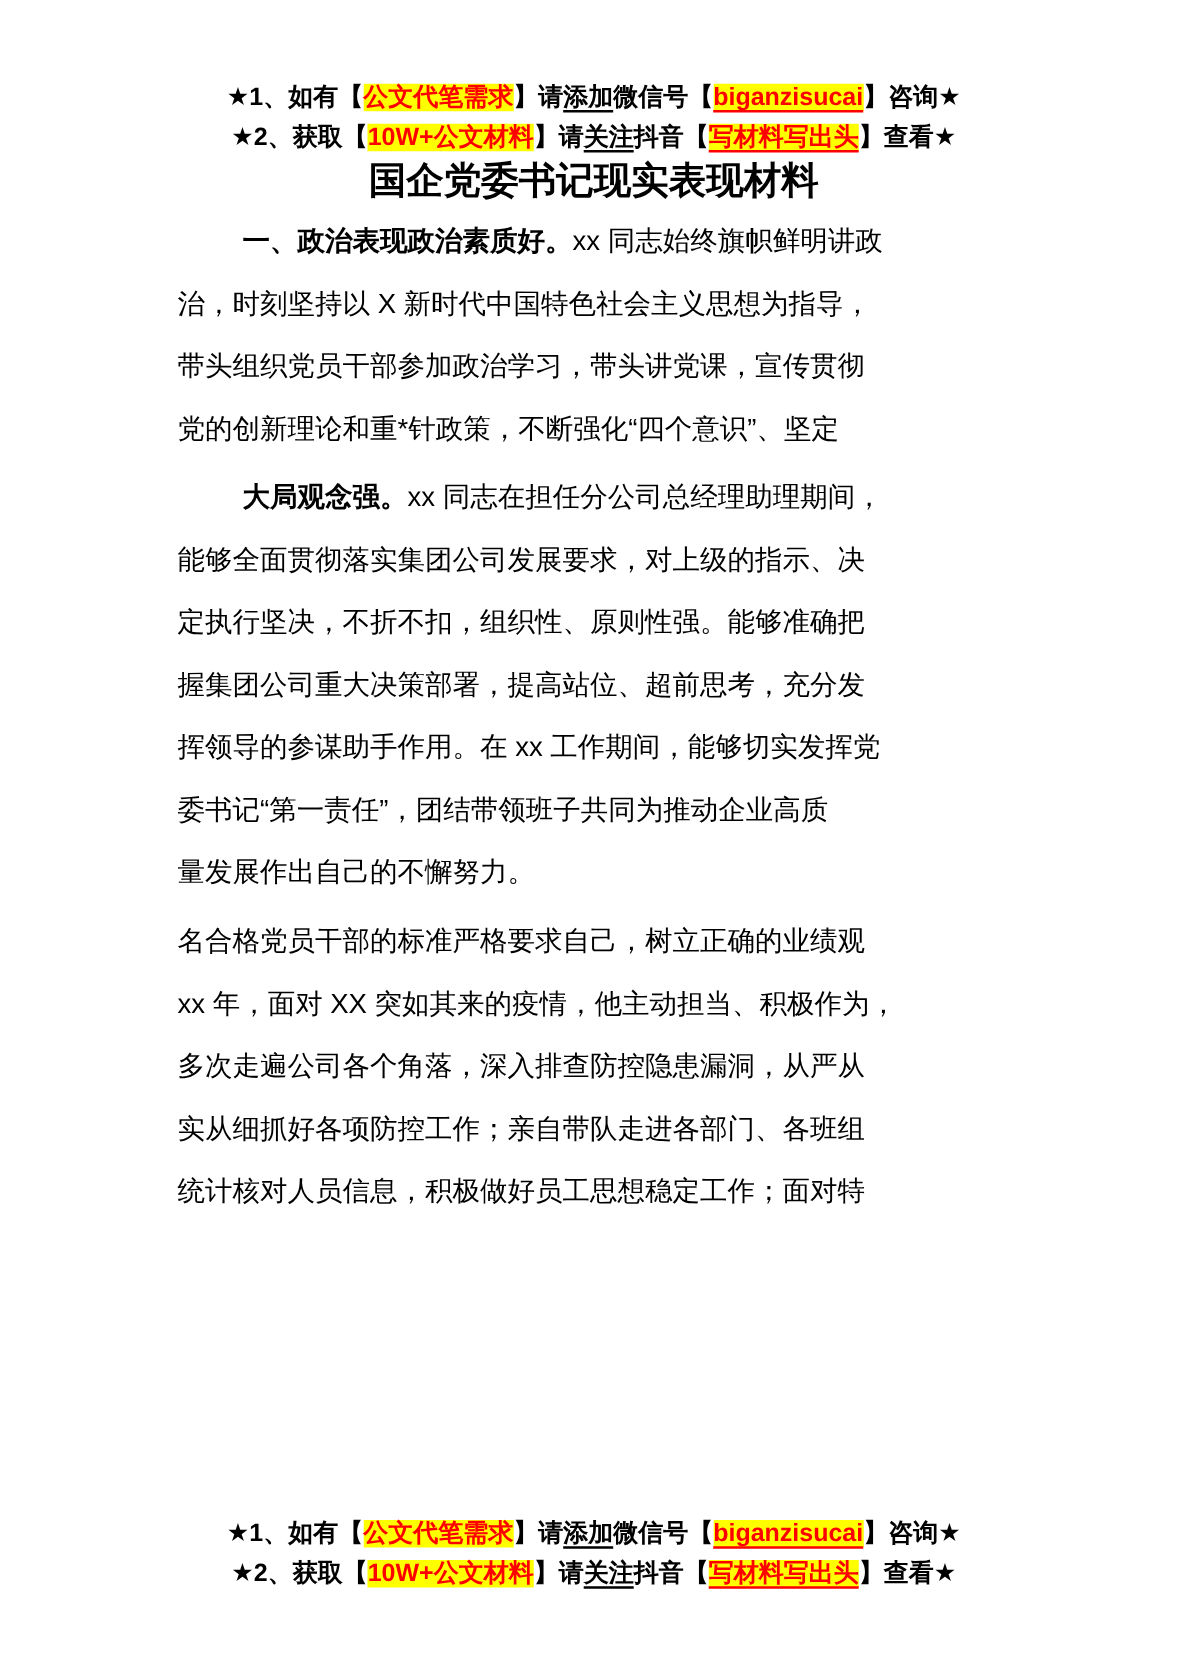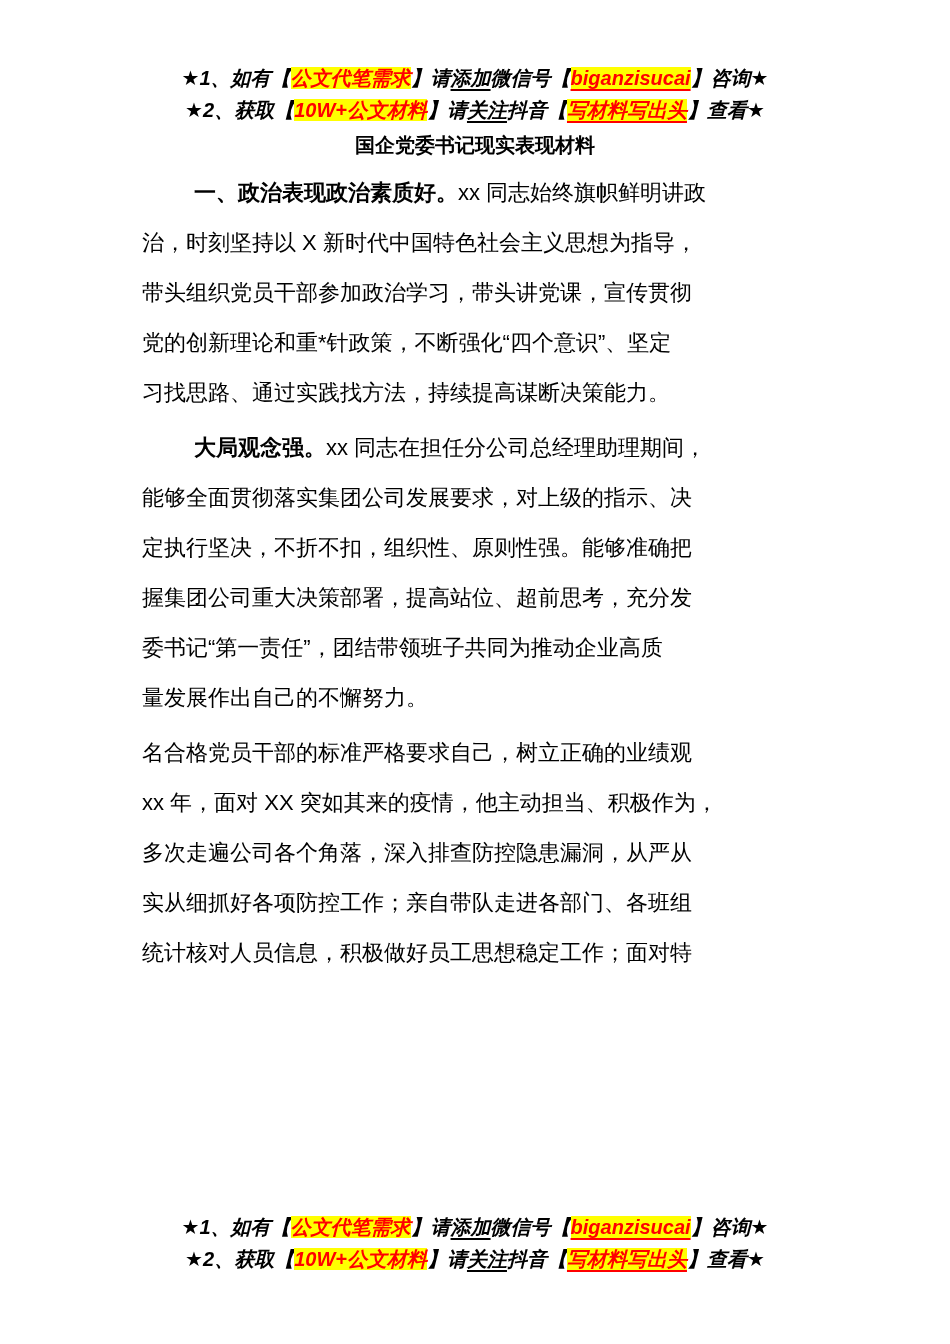--- a/index.html
+++ b/index.html
@@ -14,29 +14,28 @@
     width: 950px; height: 1344px;
     background: #ffffff;
     overflow: hidden;
   }
   .notice {
     position: absolute; left: 0; right: 0;
     text-align: center;
     font-weight: bold;
     font-size: 20px;
     line-height: 32px;
-    font-style: italic;
   }
   .notice-top { top: 62px; }
   .notice-bottom { top: 1211px; }
   .doc-title {
     position: absolute; top: 121px; left: 0; right: 0;
     text-align: center;
     font-weight: bold;
-    font-size: 20px;
+    font-size: 30px;
     line-height: 48px;
   }
   .body-text {
     position: absolute; top: 168px; left: 142px;
     width: 692px;
     font-size: 22px;
     line-height: 50px;
   }
   .paragraph + .paragraph { margin-top: 5px; }
   .line { white-space: nowrap; }
@@ -61,27 +60,27 @@
   </div>
 
   <div class="doc-title">国企党委书记现实表现材料</div>
 
   <div class="body-text">
       <div class="paragraph">
         <div class="line indent"><span class="seg bold">一、政治表现政治素质好。</span><span class="seg">xx 同志始终旗帜鲜明讲政</span></div>
         <div class="line"><span class="seg">治，时刻坚持以 X 新时代中国特色社会主义思想为指导，</span></div>
         <div class="line"><span class="seg">带头组织党员干部参加政治学习，带头讲党课，宣传贯彻</span></div>
         <div class="line"><span class="seg">党的创新理论和重*针政策，不断强化“四个意识”、坚定</span></div>
-        <div class="line"><span class="seg">习找思路、通过实践找方法，持续提高谋断决策能力。</span></div>
       </div>
       <div class="paragraph">
         <div class="line indent"><span class="seg bold">大局观念强。</span><span class="seg">xx 同志在担任分公司总经理助理期间，</span></div>
         <div class="line"><span class="seg">能够全面贯彻落实集团公司发展要求，对上级的指示、决</span></div>
         <div class="line"><span class="seg">定执行坚决，不折不扣，组织性、原则性强。能够准确把</span></div>
         <div class="line"><span class="seg">握集团公司重大决策部署，提高站位、超前思考，充分发</span></div>
+        <div class="line"><span class="seg">挥领导的参谋助手作用。在 xx 工作期间，能够切实发挥党</span></div>
         <div class="line"><span class="seg">委书记“第一责任”，团结带领班子共同为推动企业高质</span></div>
         <div class="line"><span class="seg">量发展作出自己的不懈努力。</span></div>
       </div>
       <div class="paragraph">
         <div class="line"><span class="seg">名合格党员干部的标准严格要求自己，树立正确的业绩观</span></div>
         <div class="line"><span class="seg">xx 年，面对 XX 突如其来的疫情，他主动担当、积极作为，</span></div>
         <div class="line"><span class="seg">多次走遍公司各个角落，深入排查防控隐患漏洞，从严从</span></div>
         <div class="line"><span class="seg">实从细抓好各项防控工作；亲自带队走进各部门、各班组</span></div>
         <div class="line"><span class="seg">统计核对人员信息，积极做好员工思想稳定工作；面对特</span></div>
       </div>

